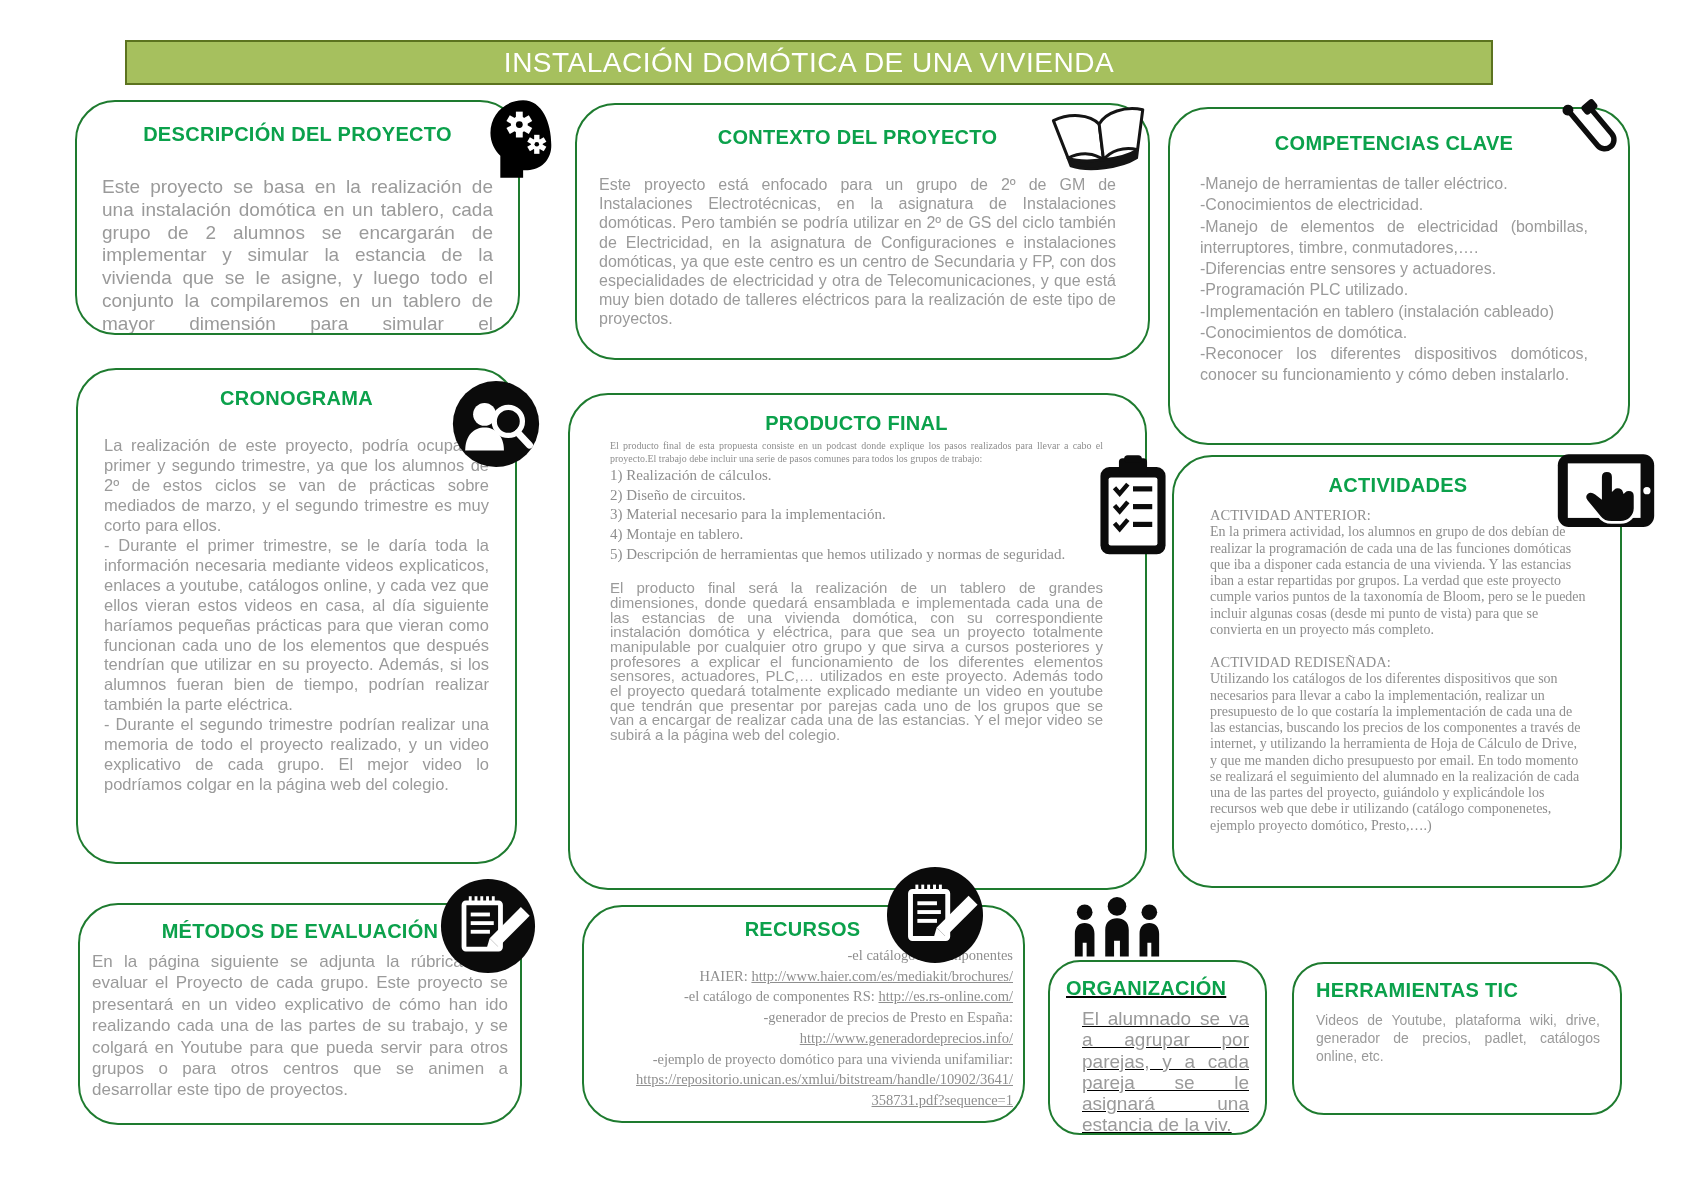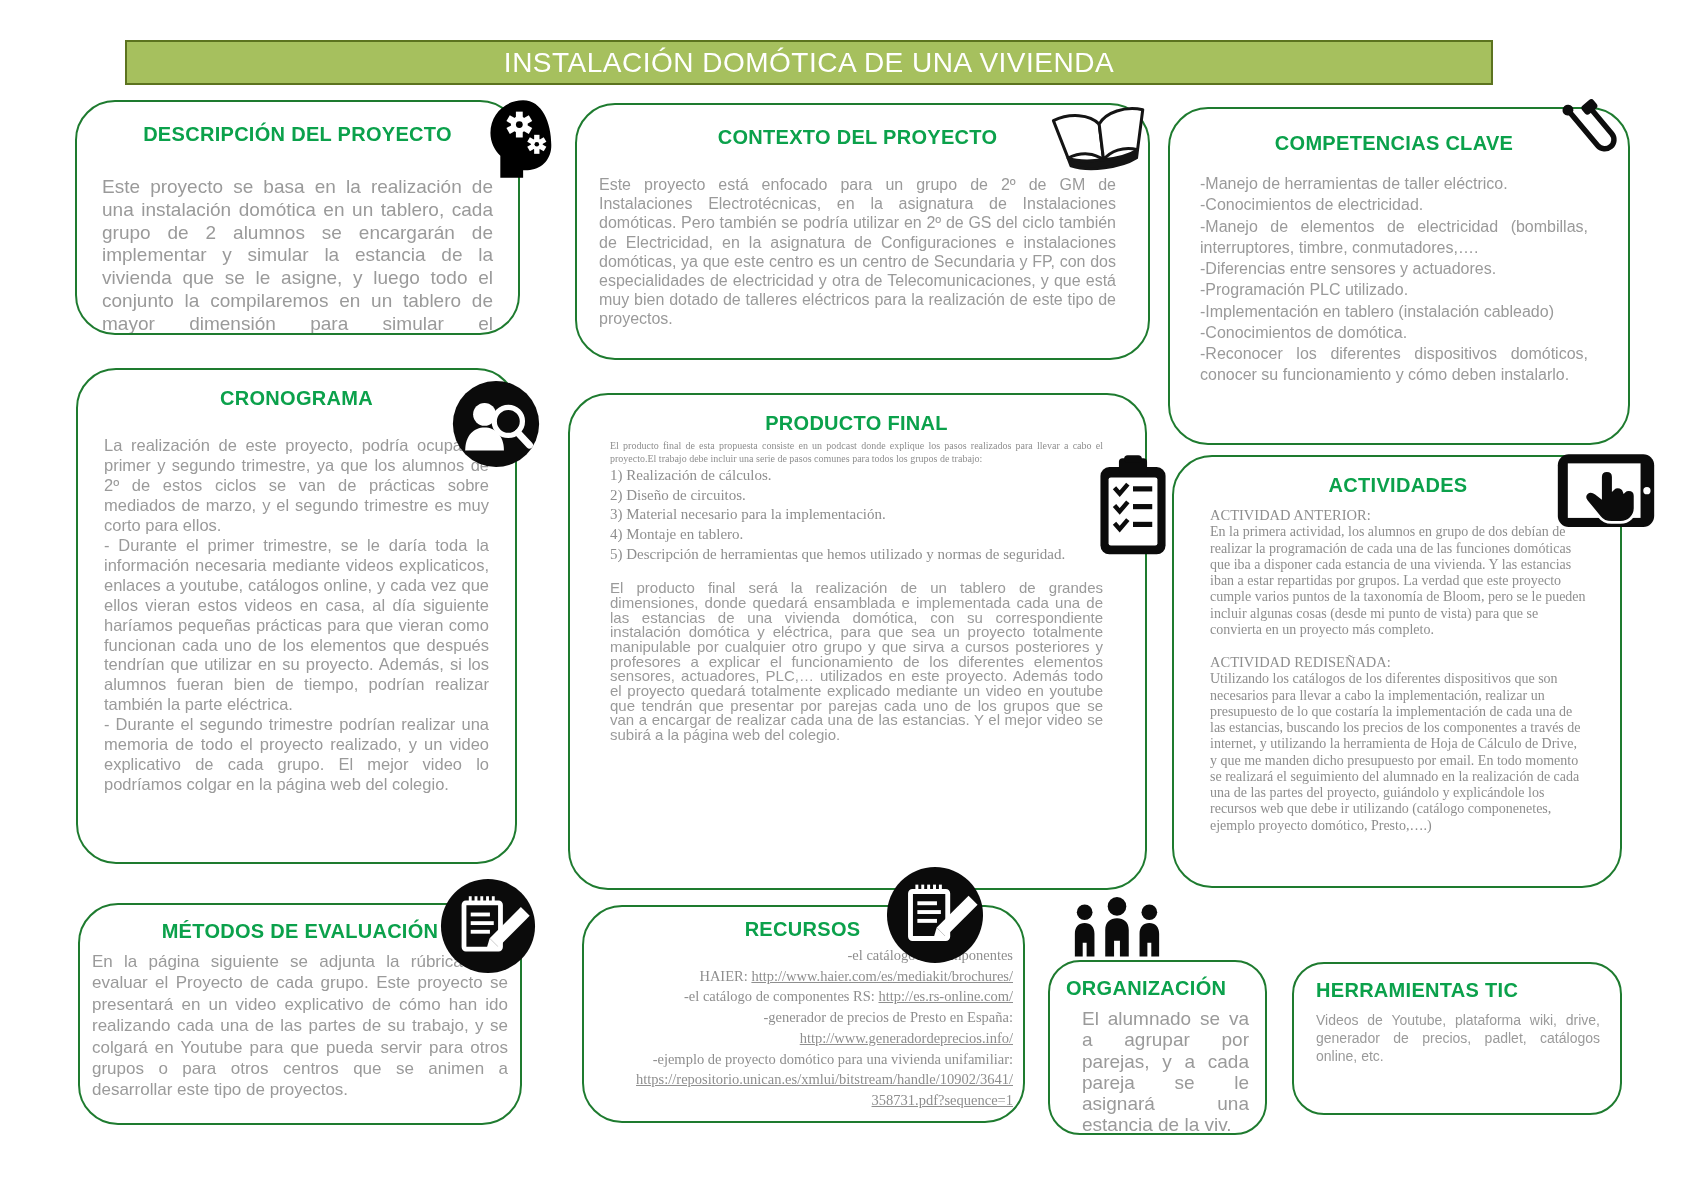--- a/index.html
+++ b/index.html
@@ -49,21 +49,21 @@
   .act-gap{height:16px;}
 
   #box-metodos{left:78px;top:903px;width:444px;height:222px;padding:14px 12px 10px 12px;}
   #box-metodos .box-title{margin-bottom:8px;}
   #box-metodos .body-sans{font-size:17px;line-height:1.26;}
 
   #box-recursos{left:582px;top:905px;width:443px;height:218px;padding:10px 10px 8px 8px;}
   #box-recursos .box-title{margin-bottom:4px;}
   .rec-line{font-size:14.5px;line-height:1.43;text-align:right;}
 
-  #box-organizacion{left:1048px;top:960px;width:219px;height:175px;padding:14px 16px;border-radius:32px;}
+  #box-organizacion{left:1048px;top:960px;width:219px;height:175px;padding:14px 16px;border-radius:32px;text-decoration:underline;}
   #box-organizacion .box-title{text-align:left;margin-bottom:8px;}
   #box-organizacion .body-sans{font-size:19px;line-height:1.12;margin-left:16px;}
 
   #box-herramientas{left:1292px;top:962px;width:330px;height:153px;padding:14px 20px 12px 22px;border-radius:32px;}
   #box-herramientas .box-title{text-align:left;margin-bottom:10px;}
   #box-herramientas .body-sans{font-size:14px;line-height:1.27;}
 
   
   #icon-brain{left:476px;top:96px;width:76px;height:86px;}
   #icon-book{left:1038px;top:106px;width:126px;height:66px;}

